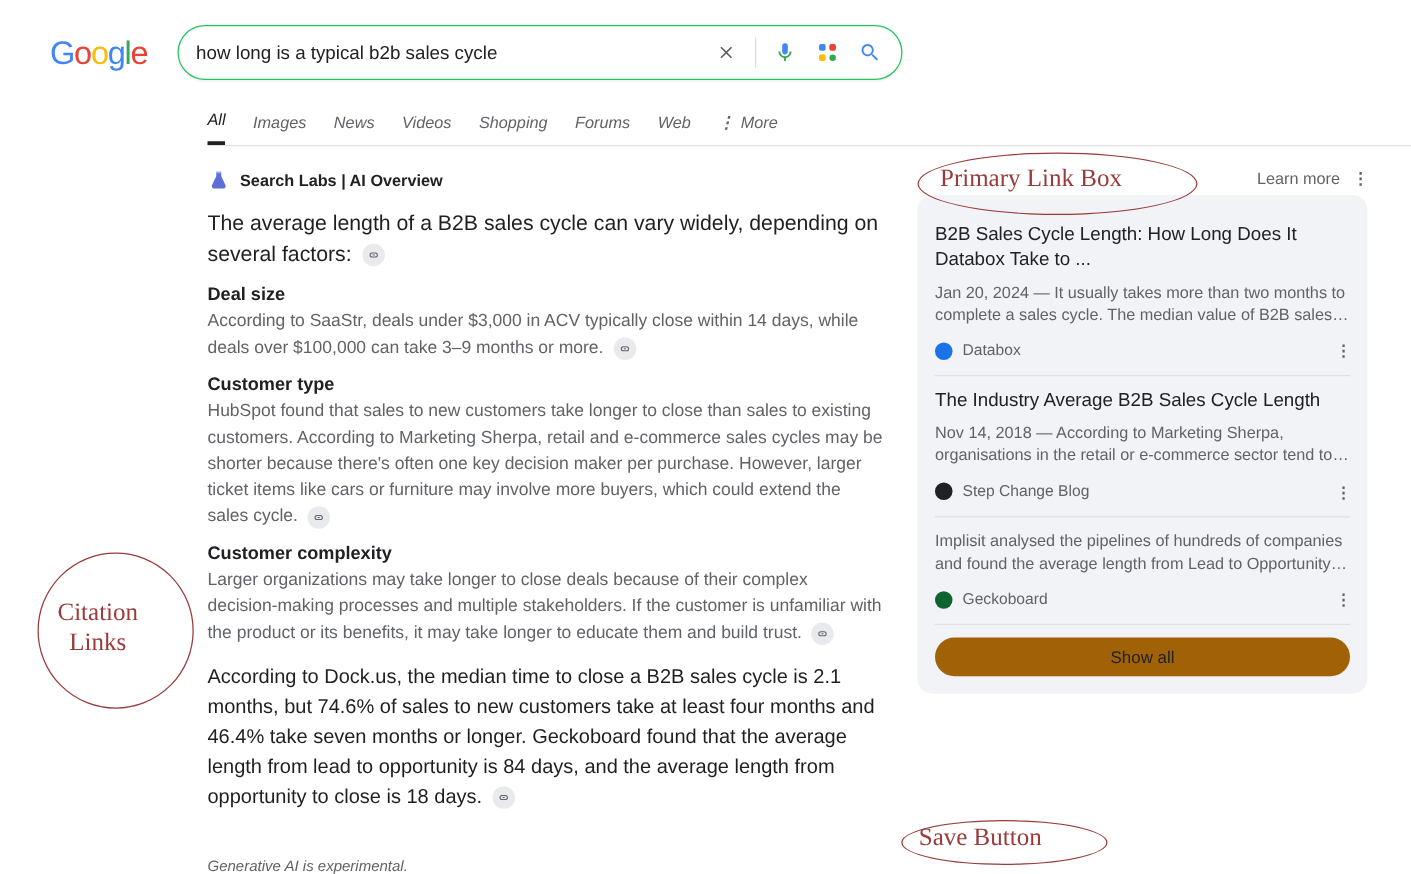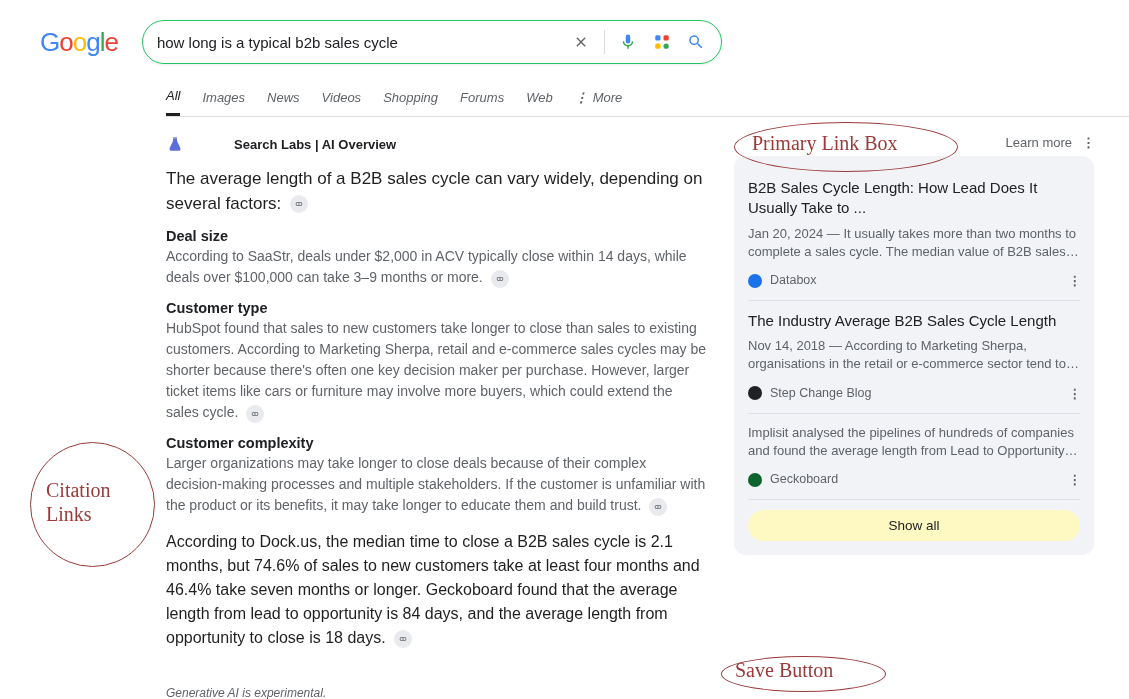--- a/index.html
+++ b/index.html
@@ -11,45 +11,45 @@
   .searchbar { display:flex; align-items:center; width:580px; height:44px; border:1px solid #22c55e; border-radius:22px; padding:0 14px; box-shadow:0 1px 3px rgba(0,0,0,0.08); }
   .searchbar input { flex:1; border:none; outline:none; font-size:15px; color:#202124; }
   .sb-icon { width:22px; height:22px; margin-left:12px; display:flex; align-items:center; justify-content:center; cursor:pointer; }
   .sb-sep { width:1px; height:24px; background:#dadce0; margin-left:12px; }
   .tabs { display:flex; align-items:center; margin-left:166px; margin-top:14px; font-size:13px; color:#5f6368; border-bottom:1px solid #e0e0e0; width:calc(100% - 0px); padding-right:40px; }
   .tab { padding:10px 0; margin-right:22px; cursor:pointer;font-style:italic; }
   .tab.active { color:#202124; border-bottom:3px solid #202124; font-weight:500; }
   .more-dots { margin-right:6px; color:#5f6368; }
   .content { display:flex; margin-left:166px; margin-top:18px; }
   .left { width:540px; }
-  .ai-header { display:flex; align-items:center; font-size:13px; color:#202124; margin-bottom:14px;gap:42px; }
+  .ai-header { display:flex; align-items:center; font-size:13px; color:#202124; margin-bottom:14px; }
   .flask-icon { width:18px; height:18px; margin-right:8px; display:inline-flex; align-items:center; justify-content:center; }
   .intro { font-size:17px; color:#1f1f1f; line-height:1.45; margin-bottom:10px; }
   .section-h { font-size:14.5px; font-weight:700; color:#202124; margin-top:12px; margin-bottom:2px; }
   .section-b { font-size:14px; color:#5f6368; line-height:1.5; }
   .cite { display:inline-flex; align-items:center; justify-content:center; width:18px; height:18px; border-radius:9px; background:#e8eaed; margin-left:4px; vertical-align:middle; }
   .conclusion { font-size:16px; color:#1f1f1f; line-height:1.5; margin-top:14px; }
   .exp { font-size:12px; color:#5f6368; margin-top:20px; }
   .actions { display:flex; align-items:center; margin-top:16px;font-style:italic; }
   .right { margin-left:28px; width:360px; }
   .right-head { display:flex; align-items:center; justify-content:flex-end; font-size:13px; color:#5f6368; margin-bottom:6px; }
   .learn { margin-right:10px; }
   .card { background:#f1f3f7; border-radius:12px; padding:12px 14px 14px 14px; }
   .res { padding:10px 0 12px 0; border-bottom:1px solid #dcdfe5; }
   .res:last-of-type { border-bottom:none; }
   .res-title { font-size:15px; color:#202124; line-height:1.35; margin-bottom:6px; }
   .res-snip { font-size:13px; color:#5f6368; line-height:1.4; display:-webkit-box; -webkit-line-clamp:2; -webkit-box-orient:vertical; overflow:hidden; }
   .res-src { display:flex; align-items:center; justify-content:space-between; margin-top:12px; font-size:12.5px; color:#5f6368; }
   .fav { width:14px; height:14px; border-radius:7px; display:inline-block; margin-right:8px; vertical-align:middle; }
-  .showall { text-align:center; background:#fef9c3; border-radius:18px; padding:8px 0; font-size:13.5px; color:#202124; margin-top:10px; cursor:pointer; }
+  .showall { text-align:center; background:#a16207; border-radius:18px; padding:8px 0; font-size:13.5px; color:#202124; margin-top:10px; cursor:pointer; }
   
   .anno-primary { position:absolute; left:734px; top:122px; width:224px; height:50px; border:1.5px solid #9a3a3a; border-radius:50%; pointer-events:none; }
   .anno-primary-t { position:absolute; left:752px; top:132px; color:#9a3a3a; font-family:'Comic Sans MS', cursive; font-size:20px; }
   .anno-citation { position:absolute; left:30px; top:442px; width:125px; height:125px; border:1.5px solid #9a3a3a; border-radius:50%; pointer-events:none; }
-  .anno-citation-t { position:absolute; left:46px; top:478px; color:#9a3a3a; font-family:'Comic Sans MS', cursive; font-size:20px; line-height:1.2; }
+  .anno-citation-t { position:absolute; left:46px; top:478px; color:#9a3a3a; font-family:'Comic Sans MS', cursive; font-size:20px; text-align:center; line-height:1.2; }
   .anno-save { position:absolute; left:721px; top:656px; width:165px; height:36px; border:1.5px solid #9a3a3a; border-radius:50%; pointer-events:none; }
   .anno-save-t { position:absolute; left:735px; top:659px; color:#9a3a3a; font-family:'Comic Sans MS', cursive; font-size:20px; }
   .vdots { font-weight:bold; letter-spacing:-1px; }
 </style>
 </head>
 <body>
 
 <div class="top">
   <div class="logo">
     <span class="g1">G</span><span class="o1">o</span><span class="o2">o</span><span class="g2">g</span><span class="l">l</span><span class="e">e</span>
@@ -108,21 +108,21 @@
       <span style="font-weight:600;">Search Labs | AI Overview</span>
     </div>
 
     <div class="intro"><span>The average length of a B2B sales cycle can vary widely, depending on several factors:</span> <span class="cite">
           <svg width="10" height="10" viewBox="0 0 24 24">
             <path fill="#5f6368" d="M3.9 12a5 5 0 0 1 5-5h3v2h-3a3 3 0 0 0 0 6h3v2h-3a5 5 0 0 1-5-5zm6-1h4v2h-4zm5.1-4h-3v2h3a3 3 0 0 1 0 6h-3v2h3a5 5 0 0 0 0-10z"></path>
           </svg>
         </span></div>
 
     <div class="section-h">Deal size</div>
-    <div class="section-b"><span>According to SaaStr, deals under $2,000 in ACV typically close within 14 days, while deals over $100,000 can take 3–9 months or more.</span> <span class="cite">
+    <div class="section-b"><span>According to SaaStr, deals under $3,000 in ACV typically close within 14 days, while deals over $100,000 can take 3–9 months or more.</span> <span class="cite">
           <svg width="10" height="10" viewBox="0 0 24 24">
             <path fill="#5f6368" d="M3.9 12a5 5 0 0 1 5-5h3v2h-3a3 3 0 0 0 0 6h3v2h-3a5 5 0 0 1-5-5zm6-1h4v2h-4zm5.1-4h-3v2h3a3 3 0 0 1 0 6h-3v2h3a5 5 0 0 0 0-10z"></path>
           </svg>
         </span></div>
 
     <div class="section-h">Customer type</div>
     <div class="section-b"><span>HubSpot found that sales to new customers take longer to close than sales to existing customers. According to Marketing Sherpa, retail and e-commerce sales cycles may be shorter because there's often one key decision maker per purchase. However, larger ticket items like cars or furniture may involve more buyers, which could extend the sales cycle.</span> <span class="cite">
           <svg width="10" height="10" viewBox="0 0 24 24">
             <path fill="#5f6368" d="M3.9 12a5 5 0 0 1 5-5h3v2h-3a3 3 0 0 0 0 6h3v2h-3a5 5 0 0 1-5-5zm6-1h4v2h-4zm5.1-4h-3v2h3a3 3 0 0 1 0 6h-3v2h3a5 5 0 0 0 0-10z"></path>
           </svg>
@@ -147,21 +147,21 @@
 
   </div>
 
   <div class="right">
     <div class="right-head">
       <span class="learn">Learn more</span>
       <span class="vdots">⋮</span>
     </div>
     <div class="card">
       <div class="res">
-        <div class="res-title">B2B Sales Cycle Length: How Lead Does It Usually Take to ...</div>
+        <div class="res-title">B2B Sales Cycle Length: How Long Does It Databox Take to ...</div>
         <div class="res-snip">Jan 20, 2024 — It usually takes more than two months to complete a sales cycle. The median value of B2B sales cycle...</div>
         <div class="res-src">
           <span><span class="fav" style="background: rgb(26, 115, 232);"></span><span>Databox</span></span>
           <span class="vdots">⋮</span>
         </div>
       </div>
       <div class="res">
         <div class="res-title">The Industry Average B2B Sales Cycle Length</div>
         <div class="res-snip">Nov 14, 2018 — According to Marketing Sherpa, organisations in the retail or e-commerce sector tend to have shorter sales...</div>
         <div class="res-src">

